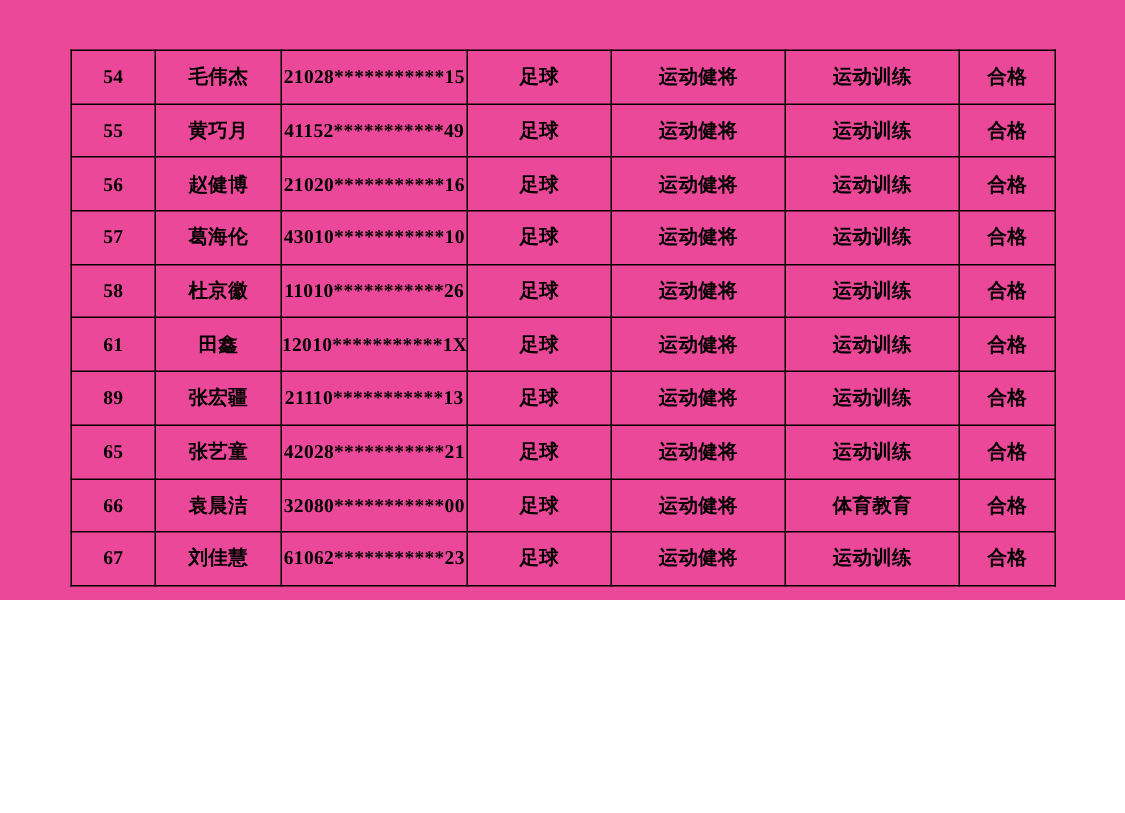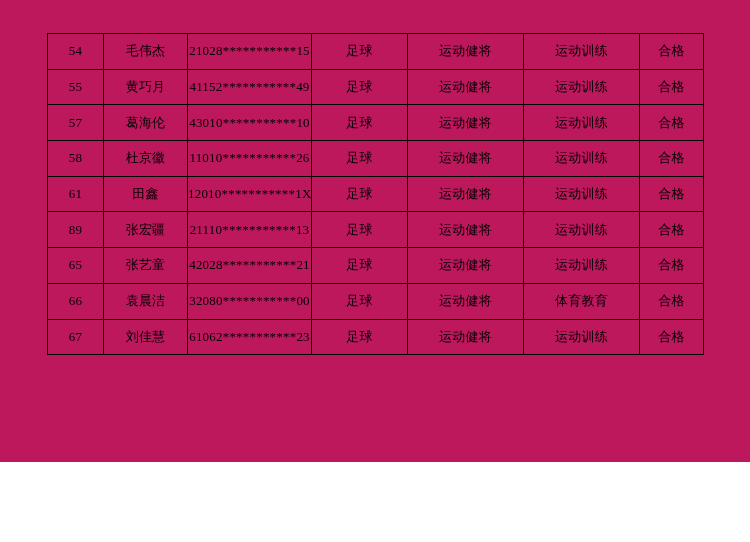--- a/index.html
+++ b/index.html
@@ -10,22 +10,23 @@
   body {
     width: 750px;
     height: 542px;
     font-family: "Liberation Serif", "DejaVu Serif", serif;
     color: #000000;
     overflow: hidden;
   }
   .page {
     position: relative;
     width: 750px;
-    height: 462px;
-    background: #be185d;
+    height: 400px;
+    background: #ec4899;
+    font-weight: bold;
   }
   .table-wrap {
     position: absolute;
     left: 47px;
     top: 33px;
     width: 656px;
   }
   table.data-table {
     border-collapse: collapse;
     table-layout: fixed;
@@ -87,20 +88,29 @@
           <tr>
             <td class="cell-index">55</td>
             <td class="cell-name">黄巧月</td>
             <td class="cell-id">41152***********49</td>
             <td class="cell-sport">足球</td>
             <td class="cell-level">运动健将</td>
             <td class="cell-major">运动训练</td>
             <td class="cell-result">合格</td>
           </tr>
           <tr>
+            <td class="cell-index">56</td>
+            <td class="cell-name">赵健博</td>
+            <td class="cell-id">21020***********16</td>
+            <td class="cell-sport">足球</td>
+            <td class="cell-level">运动健将</td>
+            <td class="cell-major">运动训练</td>
+            <td class="cell-result">合格</td>
+          </tr>
+          <tr>
             <td class="cell-index">57</td>
             <td class="cell-name">葛海伦</td>
             <td class="cell-id">43010***********10</td>
             <td class="cell-sport">足球</td>
             <td class="cell-level">运动健将</td>
             <td class="cell-major">运动训练</td>
             <td class="cell-result">合格</td>
           </tr>
           <tr>
             <td class="cell-index">58</td>

